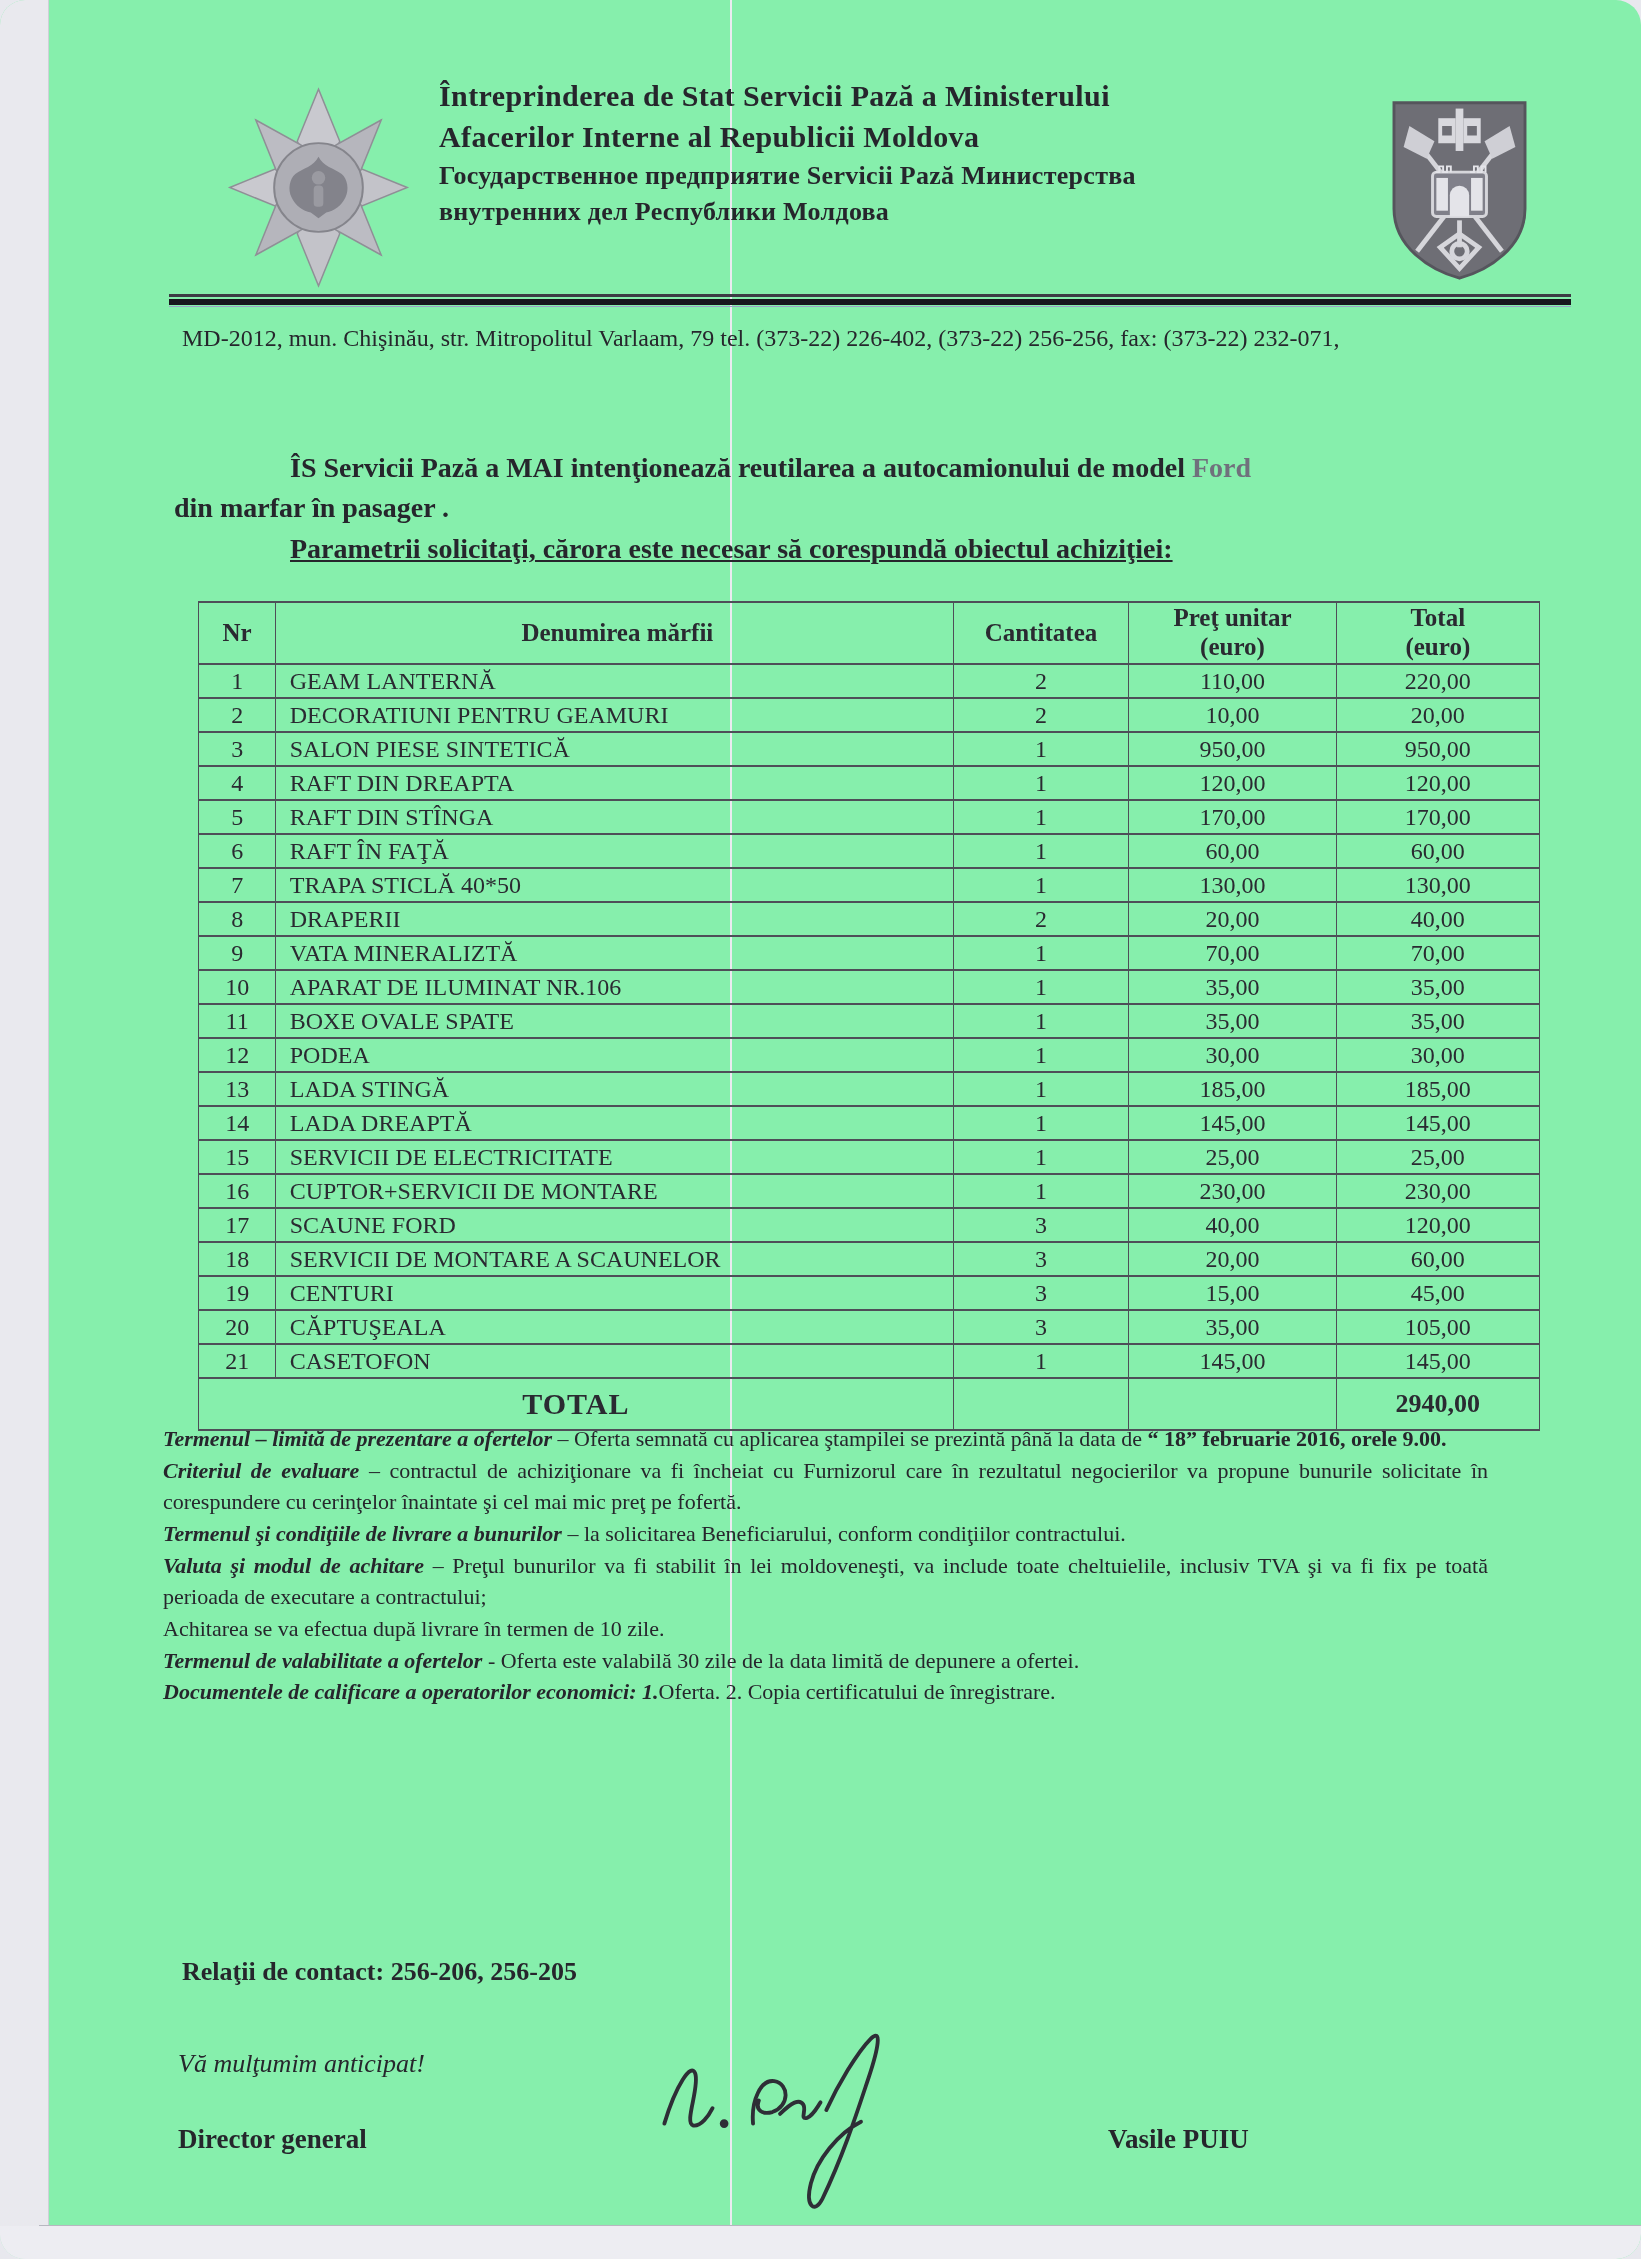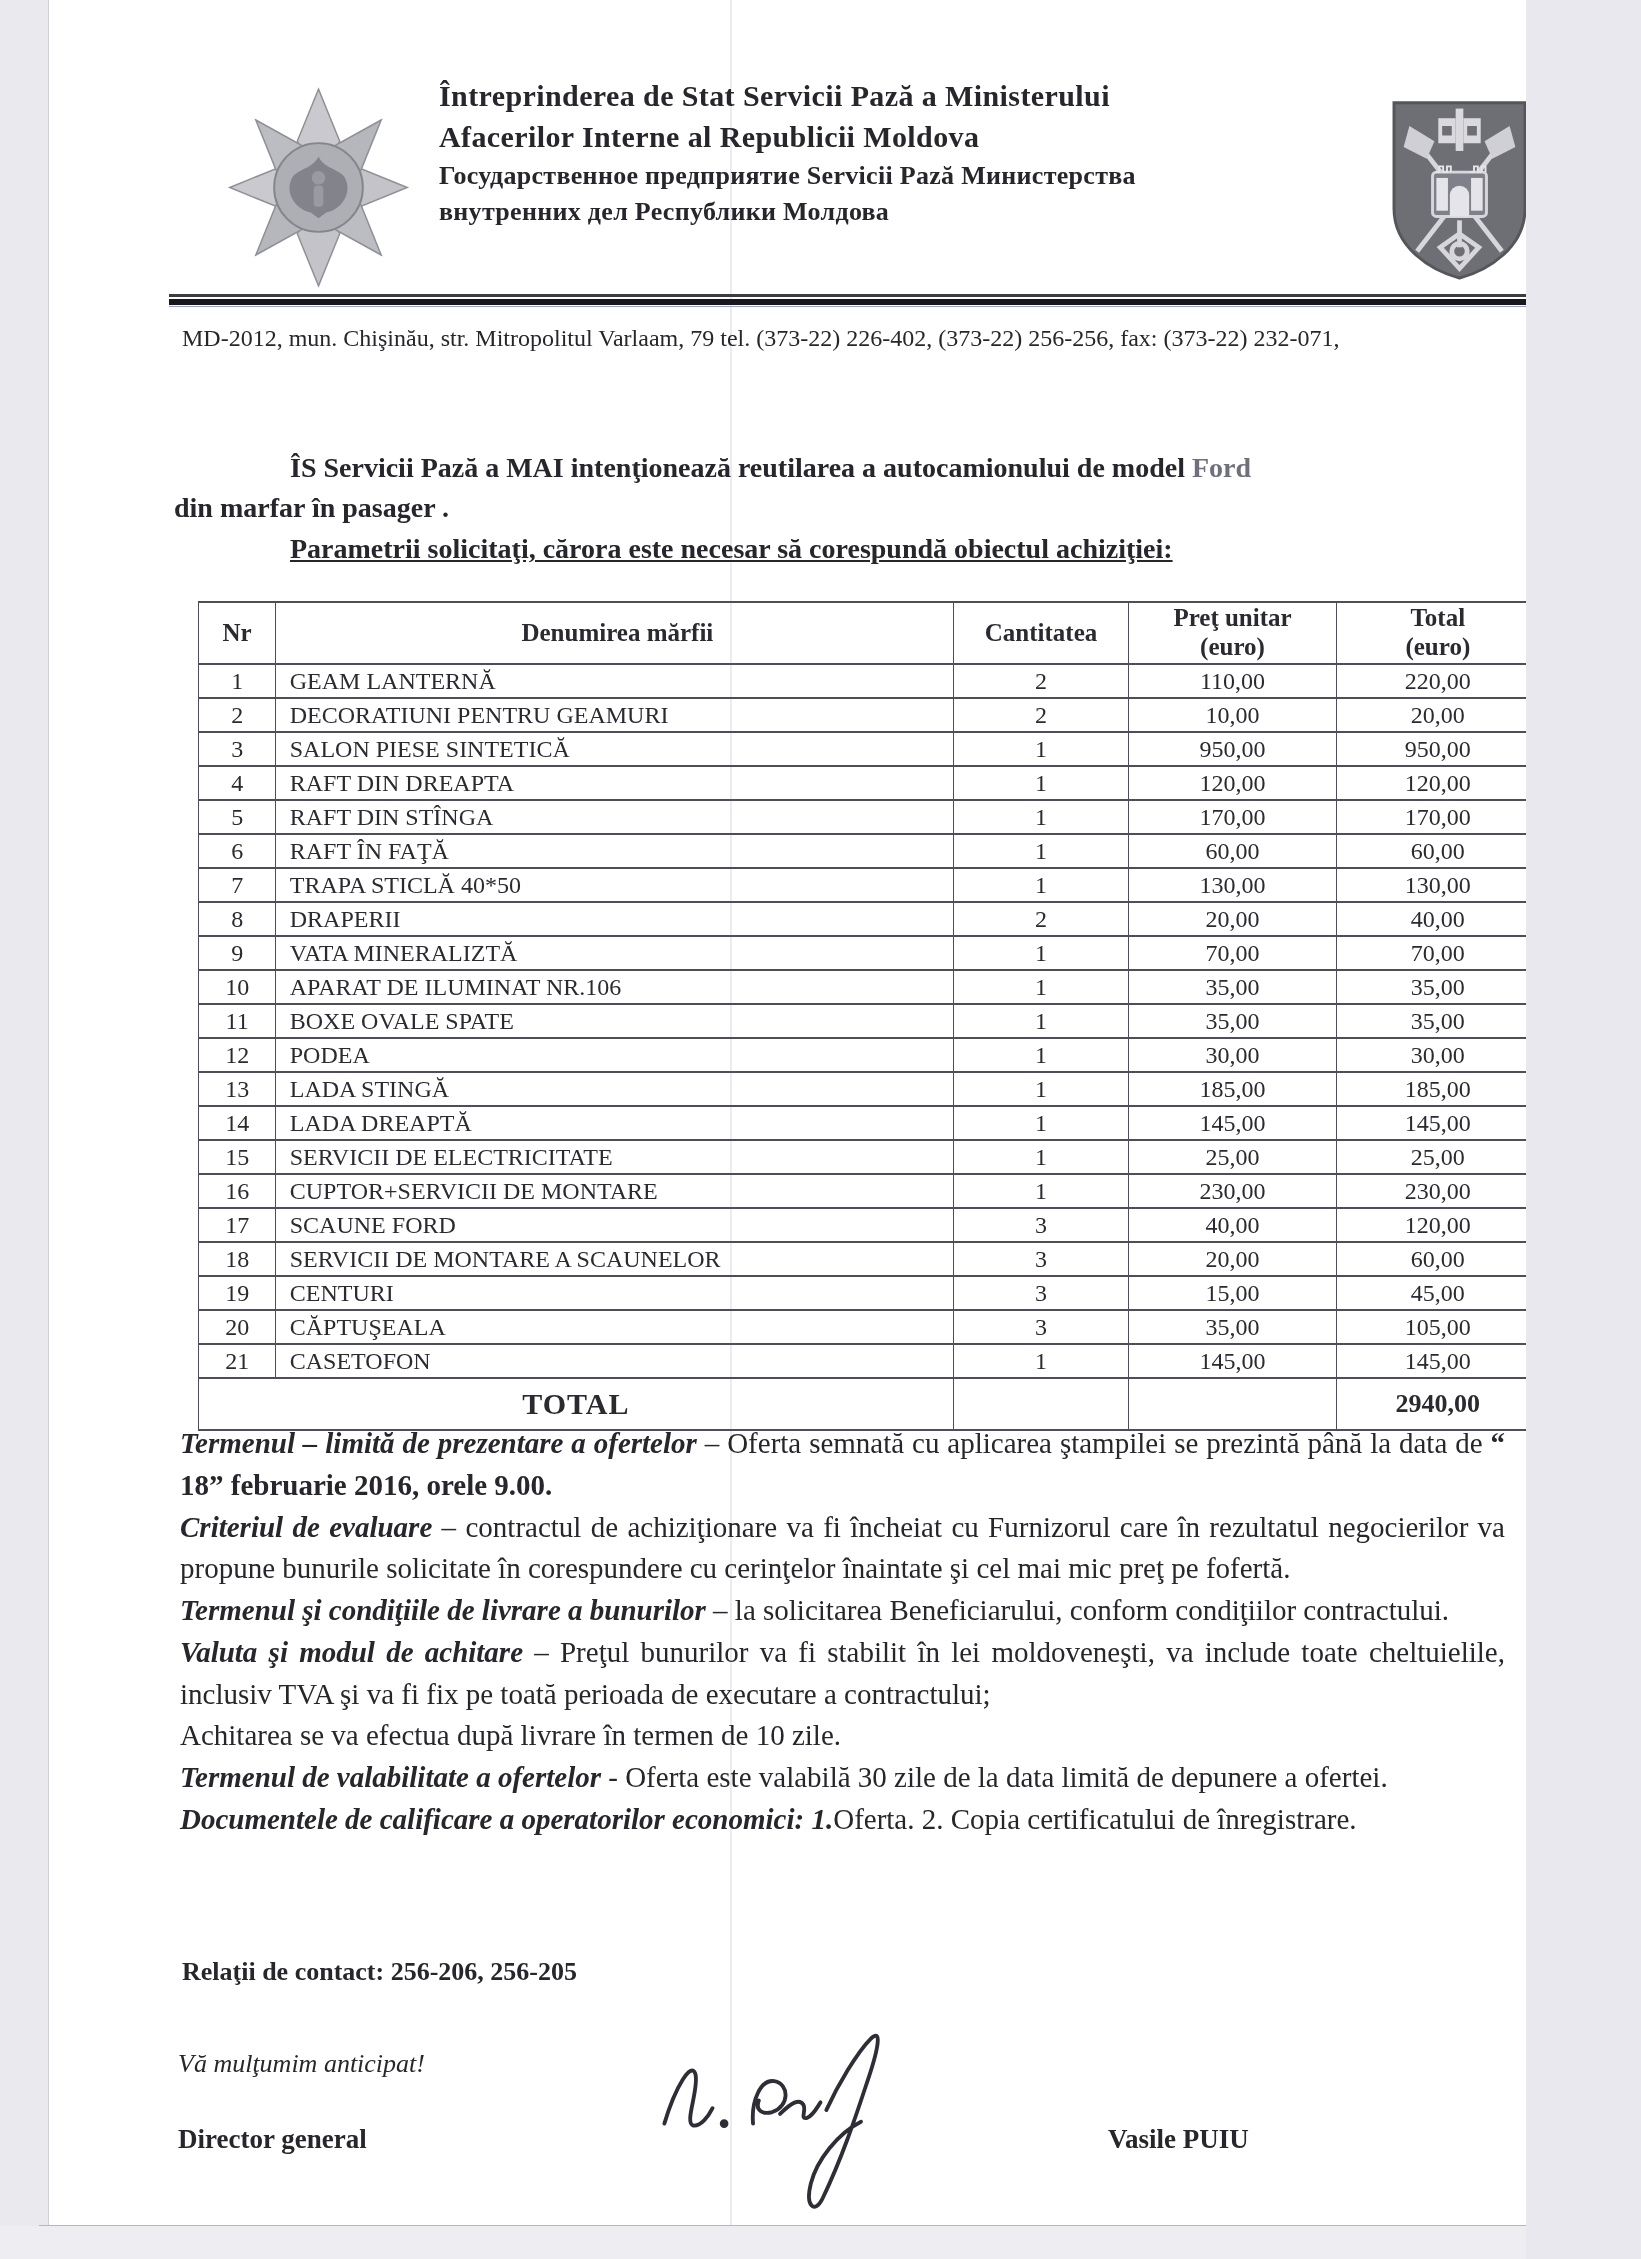--- a/index.html
+++ b/index.html
@@ -1,17 +1,17 @@
 <!DOCTYPE html>
 <html><head>
 <meta charset="utf-8">
 <style>
   html,body{margin:0;padding:0;background:#e8e8ee;}
-  .page{position:relative;width:1526px;height:2259px;background:#ffffff;
-        font-family:"Liberation Serif","DejaVu Serif",serif;color:#26262c;overflow:hidden;}
+  .page{position:relative;width:1641px;height:2259px;background:#86efac;
+        font-family:"Liberation Serif","DejaVu Serif",serif;color:#26262c;overflow:hidden;border-radius:25px;}
   .left-strip{position:absolute;left:0;top:0;width:48px;height:2259px;background:#e9e9ee;border-right:1px solid #cfcfd8;}
   .crease{position:absolute;left:730px;top:0;width:1.9px;height:2259px;background:#ebebf1;}
   .bottom-edge{position:absolute;left:39px;top:2225px;width:1603px;height:1.9px;background:#b7b7c0;}
   .below-edge{position:absolute;left:0;top:2226px;width:1641px;height:33px;background:#ededf2;}
 
   
   .logo-star{position:absolute;left:224px;top:85px;}
   .org-names{position:absolute;left:439px;top:75px;width:966px;line-height:1.38;}
   .org-ro{font-weight:bold;font-size:30px;letter-spacing:0.4px;}
   .org-ru{font-weight:bold;font-size:26px;letter-spacing:0.3px;}
@@ -39,21 +39,21 @@
   .col-nr{width:64px;text-align:center;}
   .col-name{width:699px;text-align:left;padding-left:13.5px !important;}
   .col-qty{width:164px;text-align:center;margin-left:24px;}
   .col-unit{width:203px;text-align:center;}
   .col-total{width:197px;text-align:center;}
   tr.total-row td{height:50px;font-weight:bold;}
   .total-label{text-align:center !important;font-size:30px;letter-spacing:1px;}
   .total-value{font-size:26px;}
 
   
-  .terms{position:absolute;left:180px;top:1423px;width:1325px;font-size:29px;line-height:1.44;text-align:justify;}
+  .terms{position:absolute;left:163px;top:1423px;width:1325px;font-size:22px;line-height:1.44;text-align:justify;}
   .terms p{margin:0;}
   .seg-bi{font-weight:bold;font-style:italic;}
   .seg-b{font-weight:bold;}
   .seg-n{font-weight:normal;}
 
   .contact{position:absolute;left:182px;top:1943px;font-size:26px;font-weight:bold;margin-top:14px;}
   .thanks{position:absolute;left:178px;top:2049px;font-size:26px;font-style:italic;}
   .sig-role{position:absolute;left:178px;top:2124px;font-size:27px;font-weight:bold;}
   .sig-name{position:absolute;left:1108px;top:2124px;font-size:27px;font-weight:bold;}
   .signature{position:absolute;left:608px;top:1979px;}

